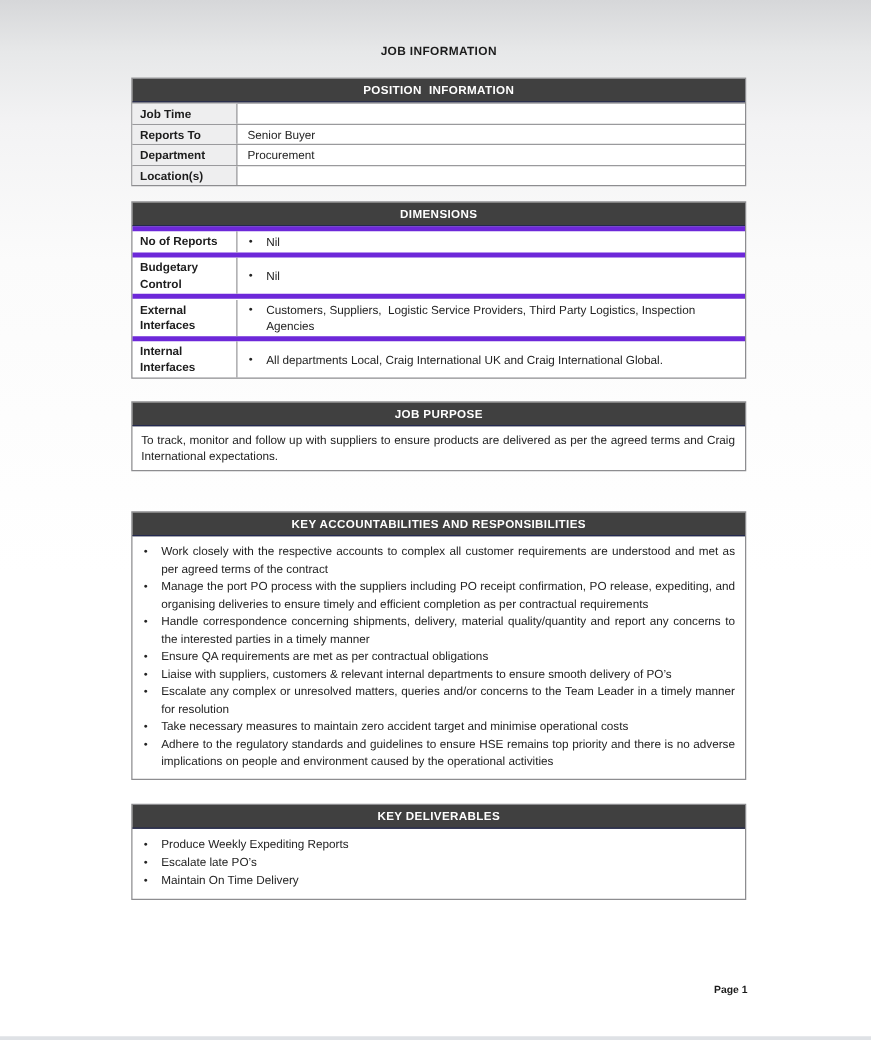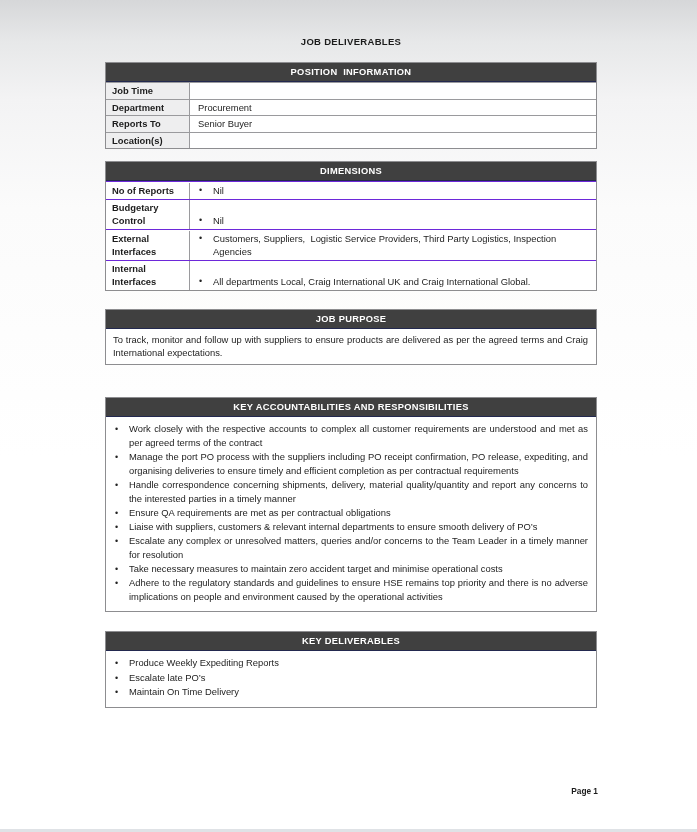--- a/index.html
+++ b/index.html
@@ -81,22 +81,22 @@
     display: flex;
     align-items: center;
     padding-left: 8px;
     white-space: pre;
   }
 
   
   .dims-tbl { margin-top: 12px; }
   .dim-row {
     display: flex;
-    align-items: flex-end;
-    border-top: 1px solid #6d28d9;
+    align-items: center;
+    border-top: 4px solid #6d28d9;
     font-size: 9.4px;
   }
   .dim-row:first-of-type { border-top: none; }
   .dim-label {
     flex: 0 0 84px;
     display: flex;
     align-items: center;
     padding: 2px 4px 2px 6px;
     font-weight: bold;
     line-height: 12.5px;
@@ -155,35 +155,35 @@
     color: #1c1c1c;
     text-align: center;
   }
 </style>
 </head>
 <body>
 
 <div class="canvas">
   <div class="content">
 
-    <div class="doc-title">JOB DELIVERABLES</div>
+    <div class="doc-title">JOB INFORMATION</div>
 
     <div class="tbl pos-tbl">
       <div class="tbl-header">POSITION  INFORMATION</div>
 
       <div class="kv-row">
         <div class="kv-label">Job Time</div>
+      </div>
+      <div class="kv-row">
+        <div class="kv-label">Reports To</div>
+        <div class="kv-value">Senior Buyer</div>
       </div>
       <div class="kv-row">
         <div class="kv-label">Department</div>
         <div class="kv-value">Procurement</div>
-      </div>
-      <div class="kv-row">
-        <div class="kv-label">Reports To</div>
-        <div class="kv-value">Senior Buyer</div>
       </div>
       <div class="kv-row">
         <div class="kv-label">Location(s)</div>
       </div>
     </div>
 
     <div class="tbl dims-tbl">
       <div class="tbl-header">DIMENSIONS</div>
 
       <div class="dim-row">

